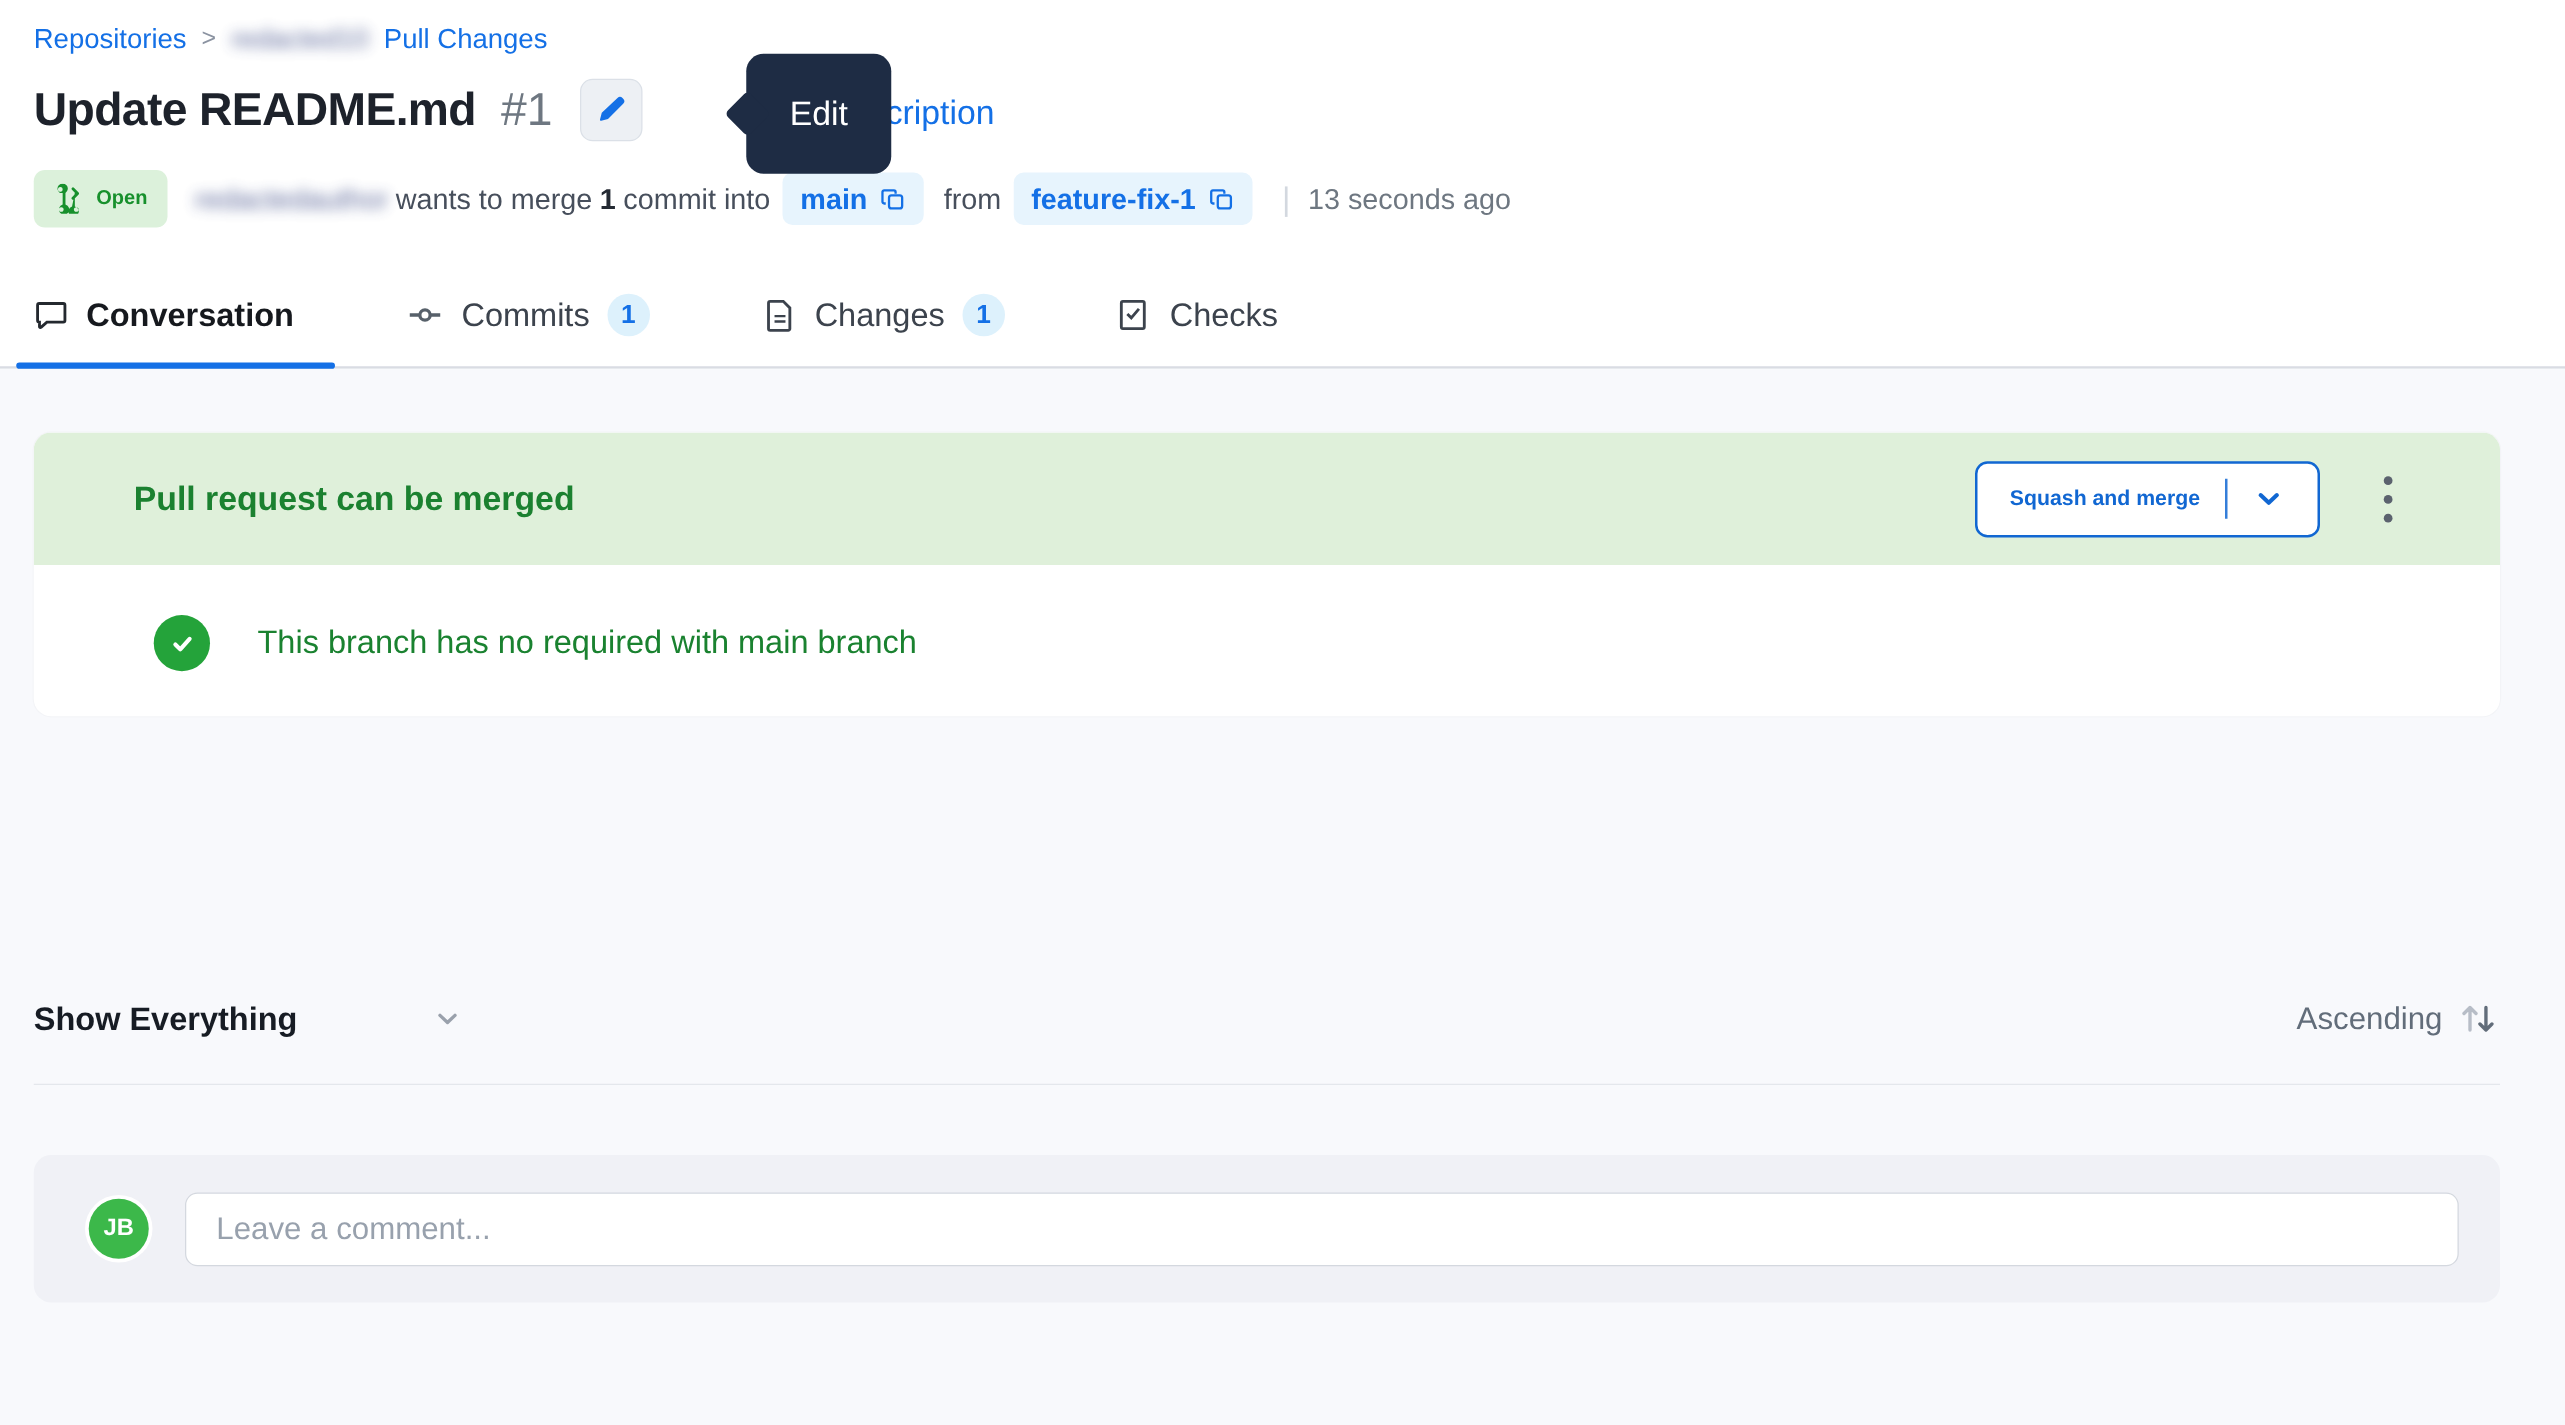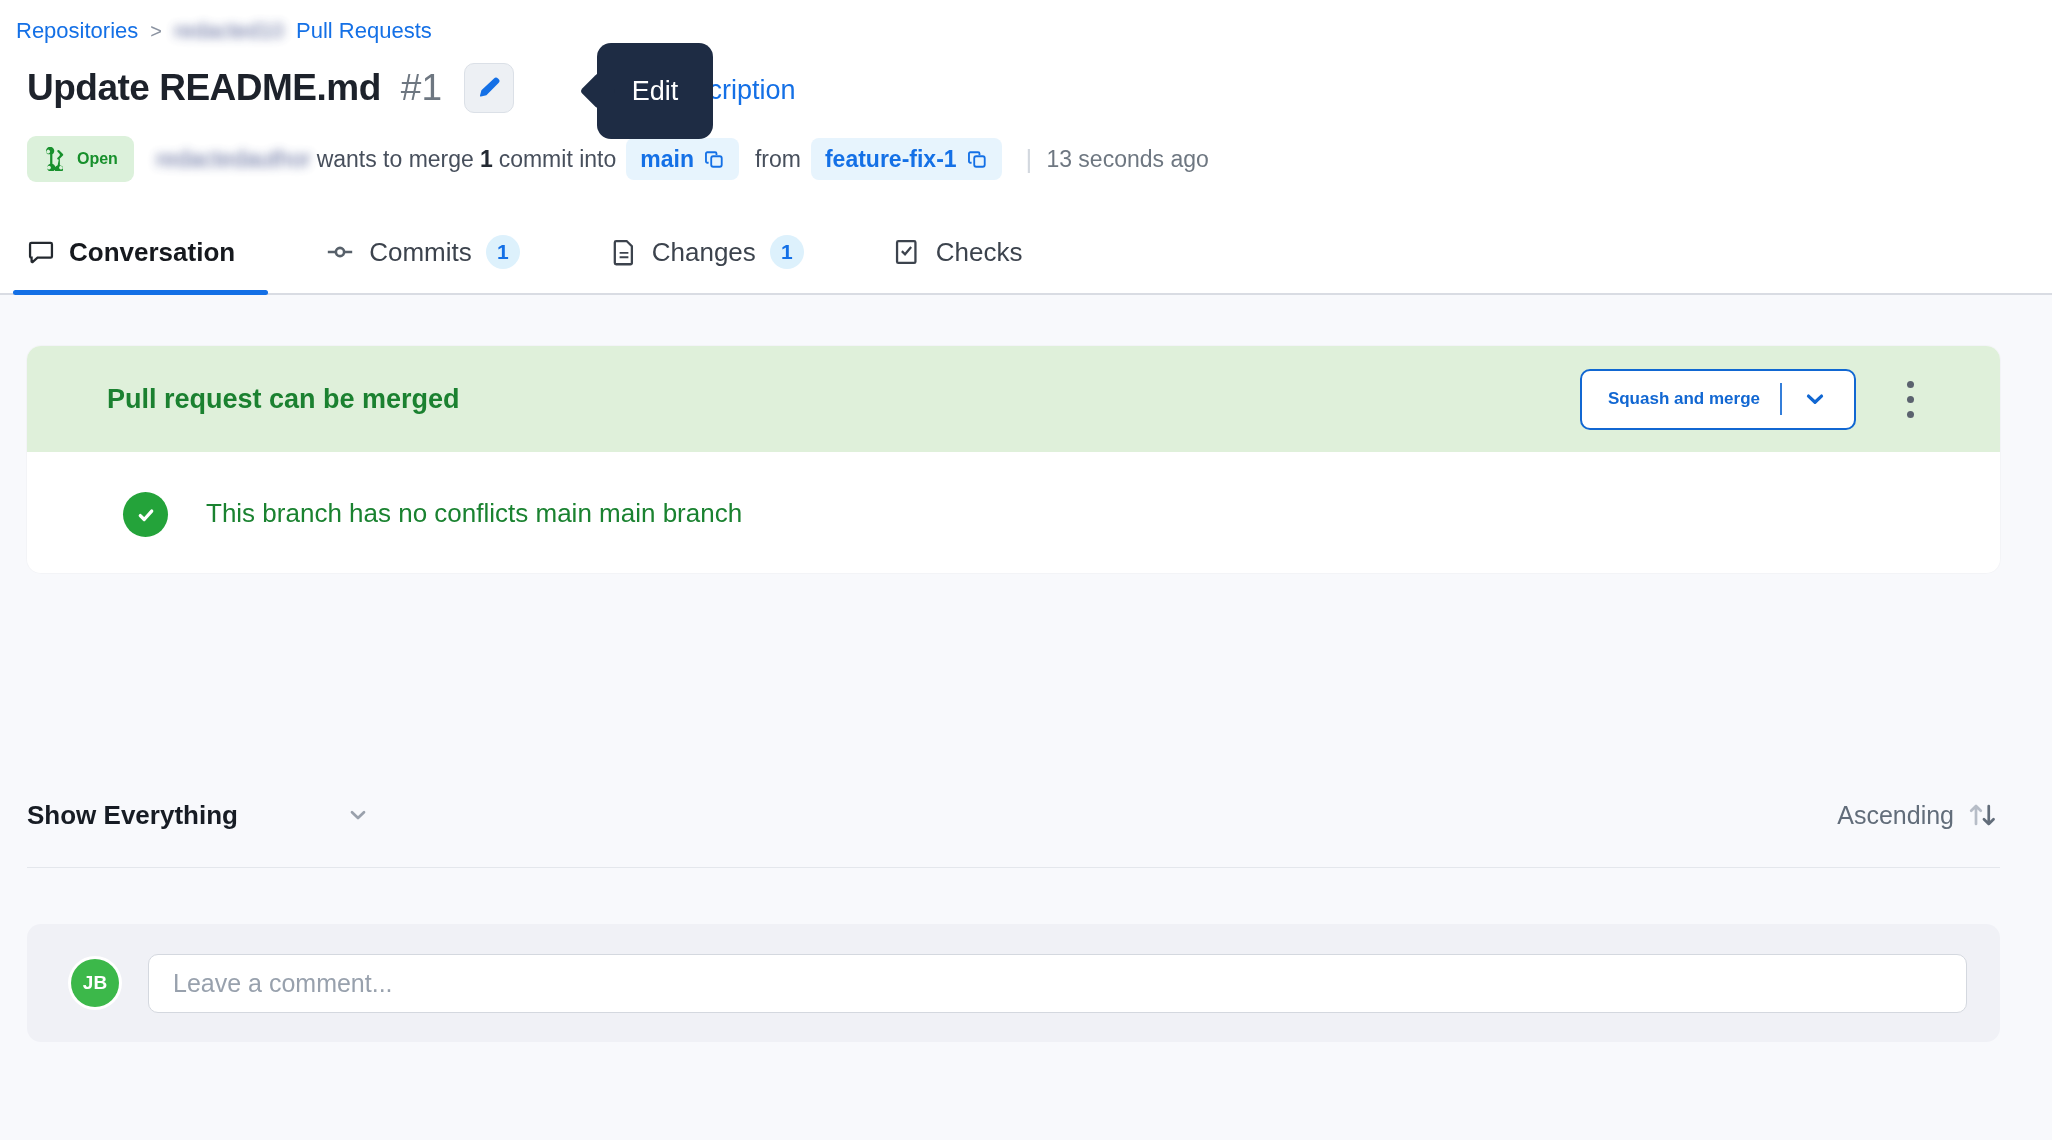--- a/index.html
+++ b/index.html
@@ -9,21 +9,21 @@
     background:#ffffff;
     position:relative;
     overflow:hidden;
     color:#1f2328;
   }
   .page { position:absolute; inset:0; }
 
   
   .header-zone { position:absolute; left:0; top:0; width:2052px; height:297px; background:#ffffff; }
 
-  .breadcrumb { position:absolute; left:16px; top:18px; display:flex; align-items:center; gap:12px; font-size:22px; }
+  .breadcrumb { position:absolute; left:27px; top:18px; display:flex; align-items:center; gap:12px; font-size:22px; }
   .crumb-link { color:#1470e6; text-decoration:none; cursor:pointer; }
   .crumb-sep { color:#8b93a1; font-size:20px; }
   .redacted { filter:blur(5px); color:#43518a; opacity:.85; user-select:none; }
 
   .title-row { position:absolute; left:27px; top:63px; display:flex; align-items:center; }
   .pr-title { font-size:37px; font-weight:700; color:#1d222b; letter-spacing:-0.5px; }
   .pr-number { font-size:37px; color:#6e7781; margin-left:20px; font-weight:400; }
   .edit-btn {
     margin-left:22px; width:50px; height:50px; border-radius:10px;
     background:#edf0f4; border:1px solid #dbe0e7;
@@ -123,21 +123,21 @@
 <body>
 
 <div class="page">
 
   <div class="header-zone">
 
     <div class="breadcrumb">
       <span class="crumb-link">Repositories</span>
       <span class="crumb-sep">&gt;</span>
       <span class="crumb-link redacted">redacted10</span>
-      <span class="crumb-link">Pull Requests</span>
+      <span class="crumb-link">Pull Changes</span>
     </div>
 
     <div class="title-row">
       <span class="pr-title">Update README.md</span>
       <span class="pr-number">#1</span>
       <span class="edit-btn">
         <span>
           <svg width="26" height="26" viewBox="0 0 24 24">
               <path fill="#1470e6" d="M16.6 3.2a2.6 2.6 0 0 1 3.7 0l.5.5a2.6 2.6 0 0 1 0 3.7L9.6 18.6l-5 1.3a.7.7 0 0 1-.9-.9l1.3-5L16.6 3.2z"></path>
             </svg>
@@ -253,21 +253,21 @@
       </div>
 
 
       <div class="check-row">
         <span class="check-circle">
           <svg width="24" height="24" viewBox="0 0 16 16" fill="none" stroke="#ffffff" stroke-width="2.2" stroke-linecap="round" stroke-linejoin="round">
               <path d="M4.2 8.4 6.8 11 11.8 5.4"></path>
             </svg>
         </span>
         <div class="check-body">
-          <div class="check-title green">This branch has no conflicts main main branch</div>
+          <div class="check-title green">This branch has no required with main branch</div>
         </div>
       </div>
     </div>
 
     <div class="activity-bar">
       <div class="filter-group">
         <span class="filter-label">Show Everything</span>
         <span>
           <svg width="24" height="24" viewBox="0 0 16 16" fill="none" stroke="#9aa1ac" stroke-width="1.8" stroke-linecap="round" stroke-linejoin="round">
               <path d="M4 6.2 8 10l4-3.8"></path>

